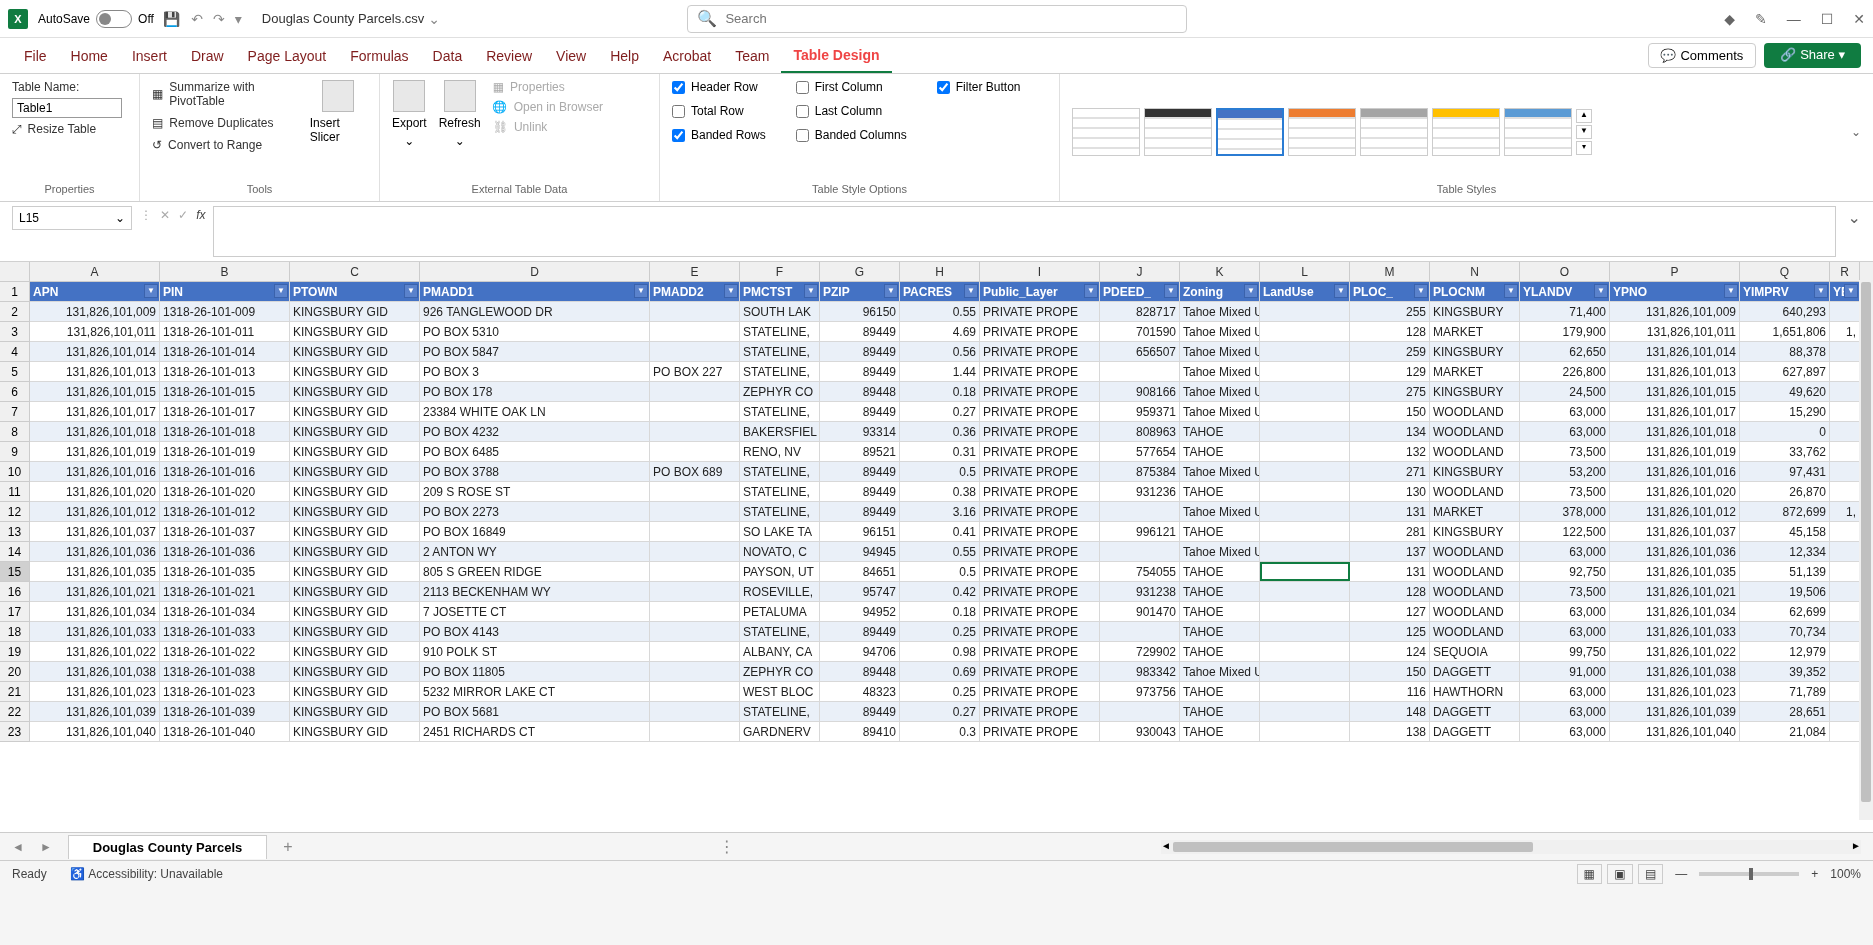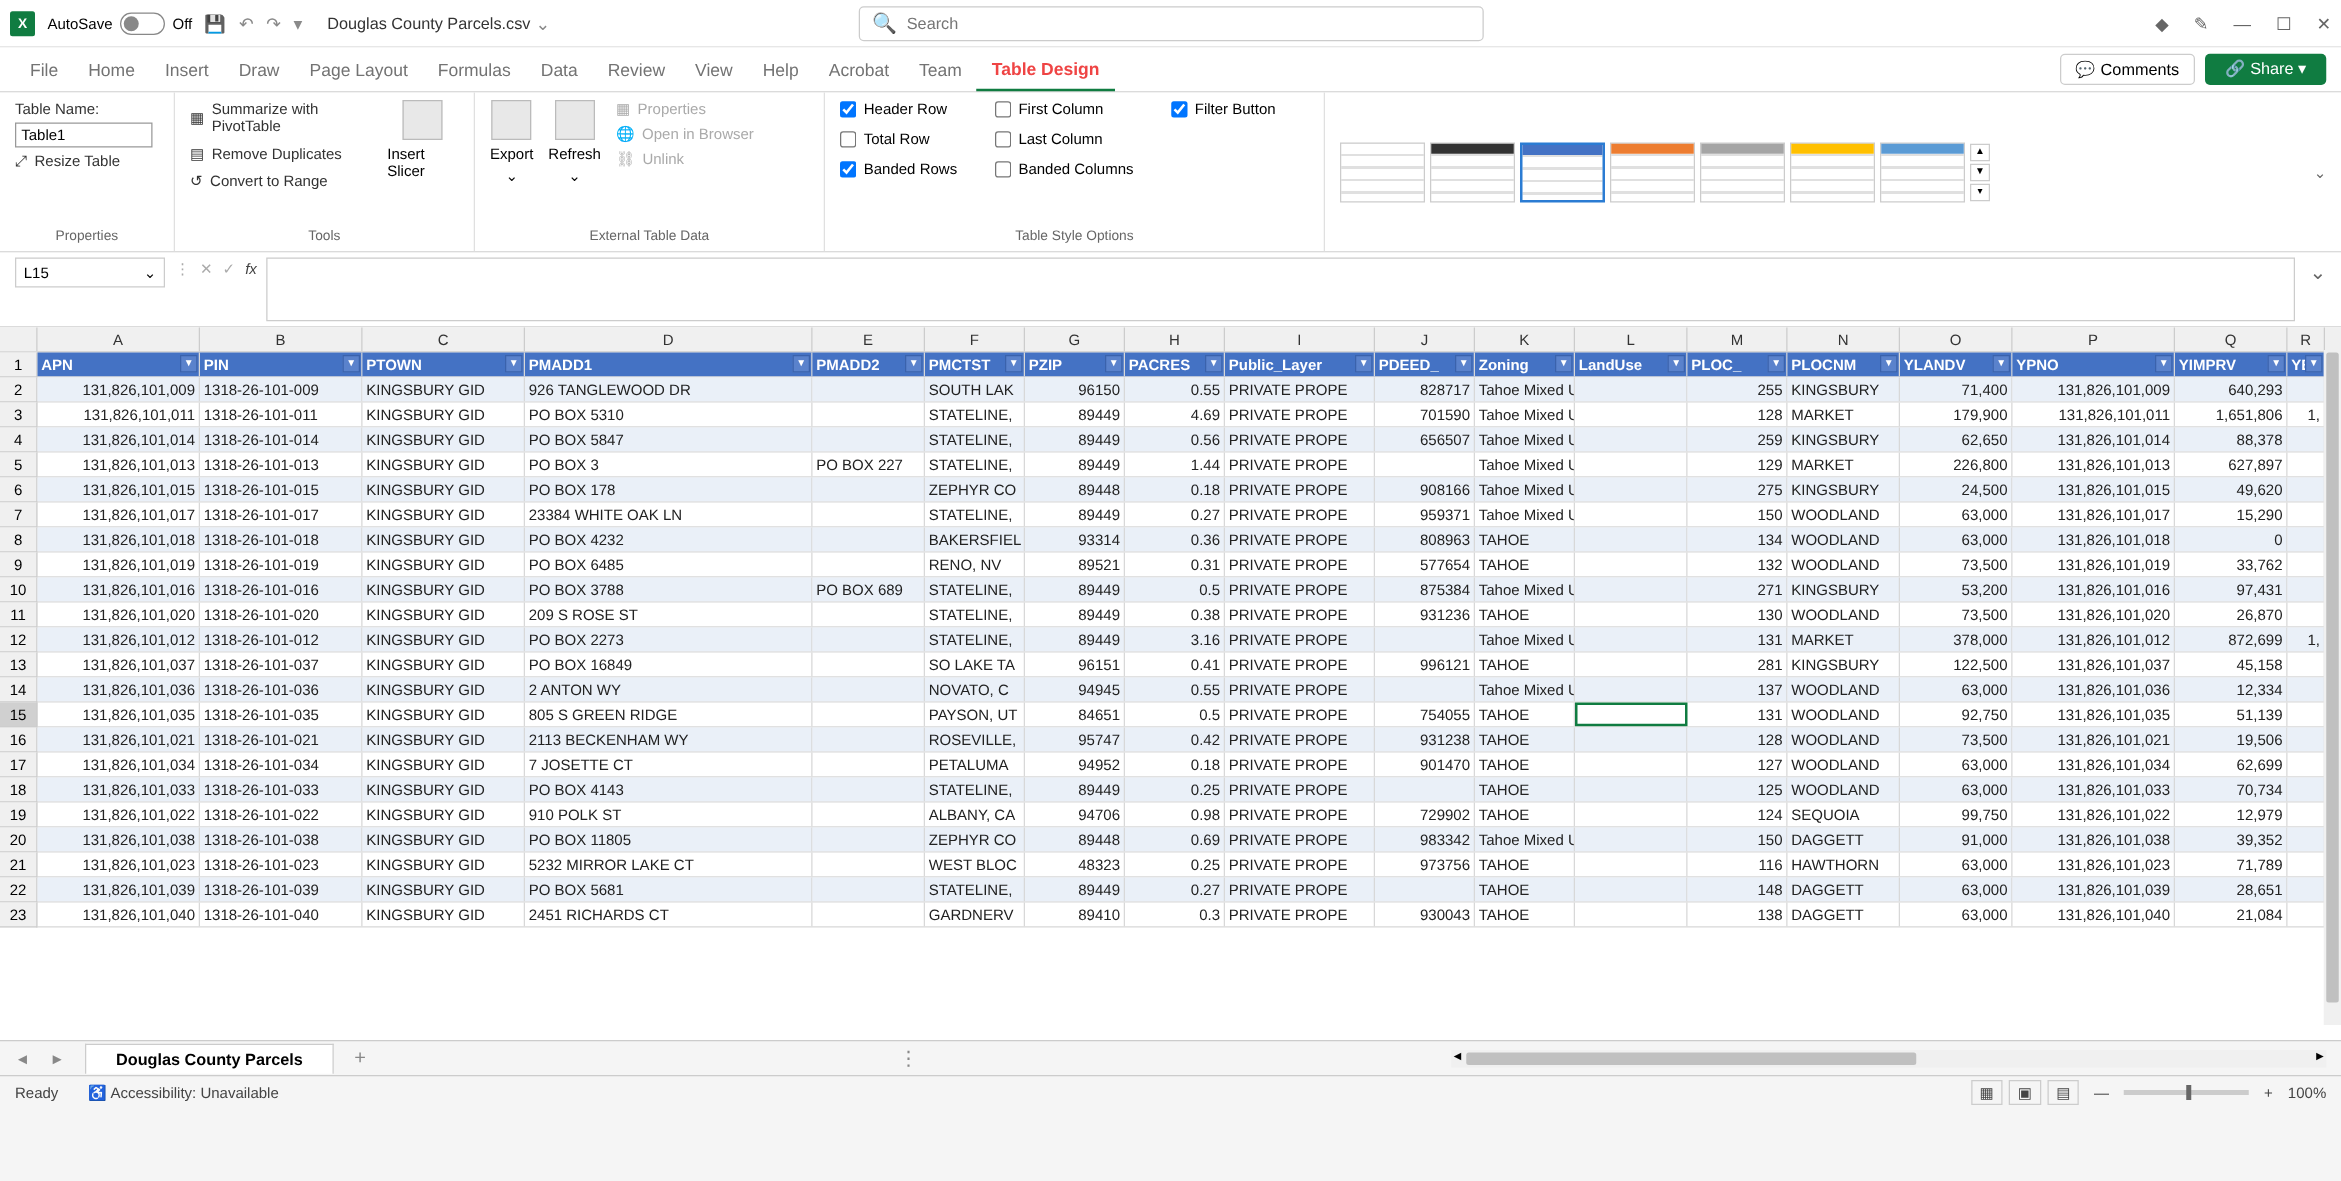--- a/index.html
+++ b/index.html
@@ -15,21 +15,21 @@
 .qat-save { color: #8661c5; }
 .filename { margin-left: 20px; font-size: 13px; color: #333; }
 .search-box { margin-left: auto; margin-right: auto; width: 500px; height: 28px; border: 1px solid #ccc; border-radius: 4px; display: flex; align-items: center; padding: 0 10px; background: #fff; position: absolute; left: 50%; transform: translateX(-50%); }
 .search-box span:first-child { color: #666; margin-right: 8px; }
 .search-box input { border: none; outline: none; flex: 1; font-size: 13px; color: #0f172a; }
 .title-right { margin-left: auto; display: flex; align-items: center; gap: 20px; }
 .title-right span { font-size: 14px; color: #666; cursor: pointer; }
 
 
 .ribbon-tabs { height: 36px; background: #fff; display: flex; align-items: center; padding: 0 12px; border-bottom: 1px solid #d0d0d0; }
-.ribbon-tab { padding: 8px 12px; font-size: 14px; color: #737373; cursor: pointer; }
+.ribbon-tab { padding: 8px 12px; font-size: 14px; color: #7f1d1d; cursor: pointer; }
 .ribbon-tab.active { color: #ef4444; border-bottom: 2px solid #107c41; font-weight: 600; }
 .ribbon-right { margin-left: auto; display: flex; gap: 8px; }
 .comments-btn { padding: 4px 12px; border: 1px solid #ccc; border-radius: 4px; font-size: 13px; background: #fff; cursor: pointer; }
 .share-btn { padding: 4px 16px; background: #107c41; color: #fff; border-radius: 4px; font-size: 13px; cursor: pointer; }
 
 
 .ribbon-content { height: 128px; background: #fff; display: flex; border-bottom: 1px solid #d0d0d0; }
 .ribbon-group { border-right: 1px solid #e0e0e0; padding: 6px 12px; display: flex; flex-direction: column; justify-content: space-between; }
 .ribbon-group-label { text-align: center; font-size: 11px; color: #666; }
 .group-body { display: flex; flex-direction: column; gap: 4px; flex: 1; }
@@ -238,20 +238,21 @@
         <div class="style-swatch head-gold"></div>
         <div class="style-swatch head-lblue"></div>
         <div class="style-updown">
           <span>▲</span>
           <span>▼</span>
           <span>▾</span>
         </div>
       </div>
       <span style="margin-left:auto;font-size:12px;color:#666;cursor:pointer;">⌄</span>
     </div>
+    <div class="ribbon-group-label">Table Styles</div>
   </div>
 </div>
 
 <div class="formula-bar">
   <div class="name-box">
       <span>L15</span>
       <span>⌄</span>
     </div>
   <div class="fb-icons">
     <span>⋮</span>

